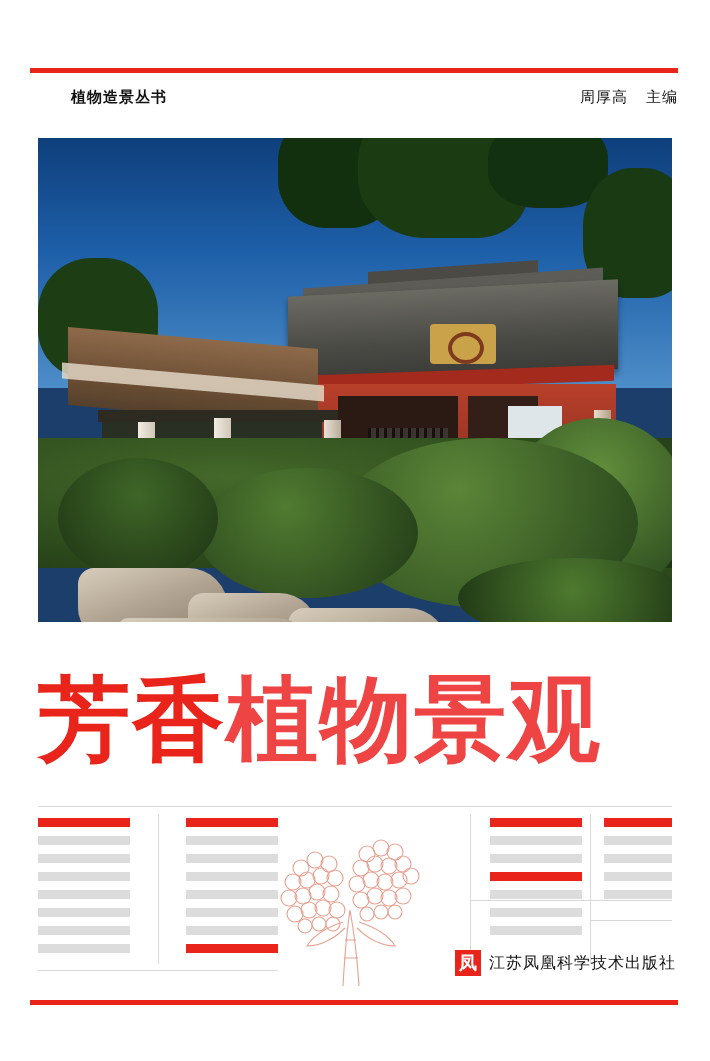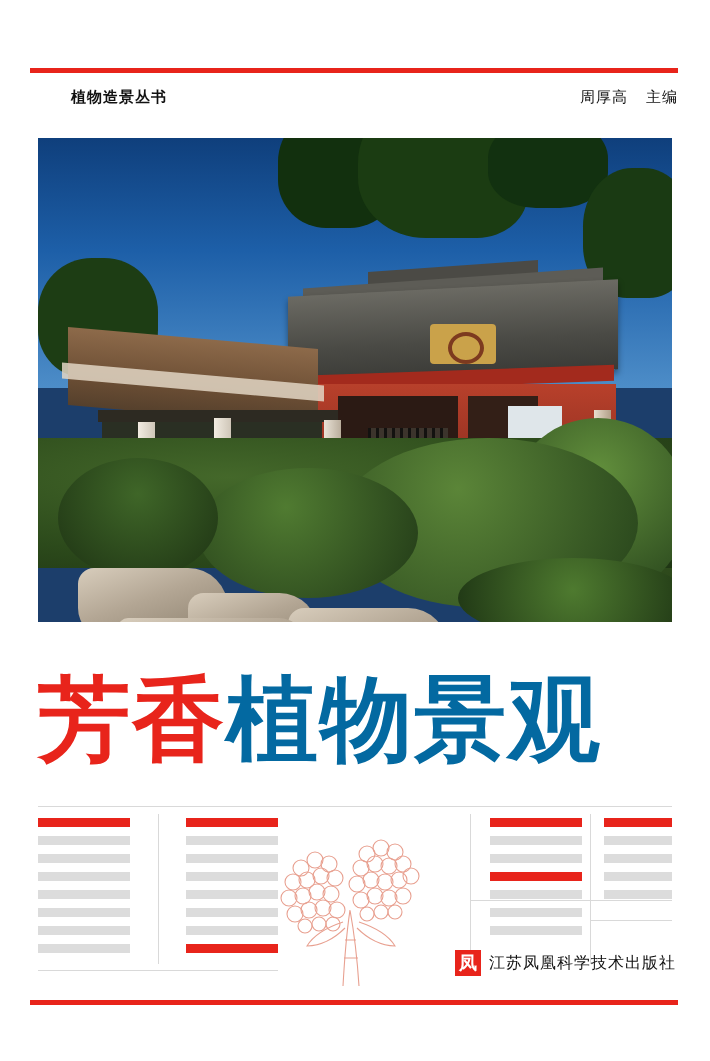--- a/index.html
+++ b/index.html
@@ -266,21 +266,21 @@
     letter-spacing: 2px;
     margin-top: 24px;
   }
   .title-cn span {
     font-family: "DejaVu Sans", sans-serif;
     font-size: 92px;
     font-weight: 700;
     line-height: 1;
   }
   .title-red { color: #e8241b; }
-  .title-black { color: #0369a1; }
+  .title-black { color: #ef4444; }
 
   
   .title-en {
     position: absolute;
     left: 40px;
     top: 758px;
     width: 640px;
     font-size: 21px;
     letter-spacing: 9.5px;
     color: #b9b9b9;

